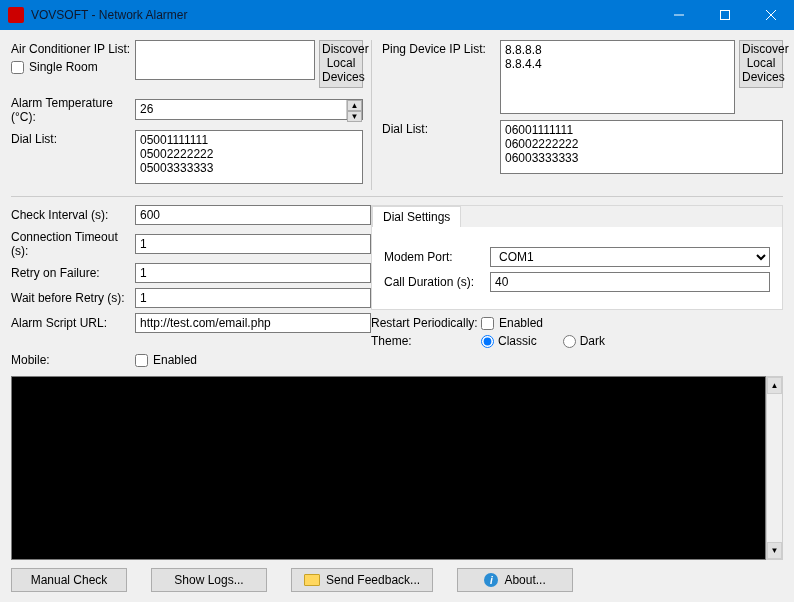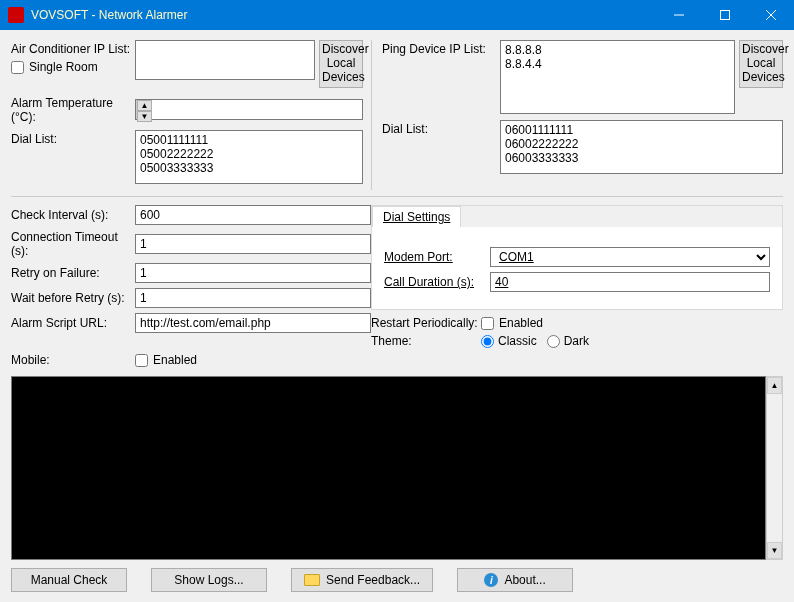--- a/index.html
+++ b/index.html
@@ -1,17 +1,17 @@
 <!DOCTYPE html>
 <html><head>
 <meta charset="utf-8">
 <style>
 * { box-sizing: border-box; margin: 0; padding: 0; }
 body { font-family: "Segoe UI", Tahoma, sans-serif; font-size: 12px; background: #fff; width: 794px; height: 602px; overflow: hidden; user-select: none; }
-.titlebar { height: 30px; background: #0078d7; color: #fef9c3; display: flex; align-items: center; padding-left: 8px; }
+.titlebar { height: 30px; background: #0078d7; color: #0f172a; display: flex; align-items: center; padding-left: 8px; }
 .titlebar .app-icon { width: 16px; height: 16px; background: #c00; border-radius: 2px; margin-right: 7px; }
 .titlebar .title { flex: 1; font-size: 12px; }
 .titlebar .win-btn { width: 46px; height: 30px; display: flex; align-items: center; justify-content: center; color: #fff; }
 .content { padding: 10px 11px 4px 11px; display: flex; flex-direction: column; height: calc(602px - 30px); background: #f0f0f0; }
 .top-zone { display: flex; gap: 0; }
 .panel-left { width: 360px; padding-right: 8px; }
 .panel-right { flex: 1; padding-left: 10px; border-left: 1px solid #ccc; }
 .row { display: flex; align-items: flex-start; margin-bottom: 6px; }
 .row-label { width: 124px; padding-top: 2px; font-size: 12px; }
 .row-label.narrow { width: 118px; }
@@ -24,29 +24,29 @@
 .spin-btns div { flex: 1; display: flex; align-items: center; justify-content: center; font-size: 8px; border: 1px solid #adadad; background: #e1e1e1; }
 hr.div { border: none; border-top: 1px solid #ccc; margin: 6px 0 8px 0; }
 .mid-zone { display: flex; gap: 0; }
 .mid-left { width: 360px; }
 .mid-right { flex: 1; padding-left: 0; }
 .input-row { display: flex; align-items: center; margin-bottom: 5px; }
 .input-row label { width: 124px; font-size: 12px; }
 .txt { flex: 1; border: 1px solid #7a7a7a; background: #fff; height: 20px; font-family: inherit; font-size: 12px; padding: 1px 4px; outline: none; }
 .checkbox { display: flex; align-items: center; gap: 5px; }
 .checkbox input { width: 13px; height: 13px; }
-.tabset { border: 1px solid #d9d9d9; background: #fff; padding: 0; margin-bottom: 6px; text-decoration: underline; }
+.tabset { border: 1px solid #d9d9d9; background: #fff; padding: 0; margin-bottom: 6px; }
 .tab-strip { display: flex; position: relative; top: 0; background: #f0f0f0; }
 .tab { border: 1px solid #d9d9d9; border-bottom: none; background: #fff; padding: 3px 10px; font-size: 12px; margin-right: 2px; position: relative; top: 0; }
 .tab-body { border-top: 1px solid #d9d9d9; background: #fff; padding: 20px 12px 12px 12px; margin-top: -1px; }
 .tab-body .input-row label { width: 106px; }
 select.txt { appearance: auto; }
 .opt-row { display: flex; align-items: center; margin-bottom: 4px; font-size: 12px; }
 .opt-row .opt-label { width: 110px; }
-.radio-grp { display: flex; align-items: center; gap: 10px; }
+.radio-grp { display: flex; align-items: center; gap: 26px; }
 .radio-grp label { display: flex; align-items: center; gap: 4px; }
 .log-area { flex: 1; margin-top: 4px; position: relative; display: flex; }
 .log-box { flex: 1; background: #000; border: 1px solid #7a7a7a; position: relative; }
 .log-scroll { width: 17px; background: #f0f0f0; border: 1px solid #cdcdcd; display: flex; flex-direction: column; justify-content: space-between; }
 .log-scroll div { height: 17px; width: 100%; background: #e1e1e1; border: 1px solid #cdcdcd; display: flex; align-items: center; justify-content: center; font-size: 8px; }
 .bottom-bar { display: flex; gap: 24px; padding: 8px 0 6px 0; }
 .btn { height: 24px; border: 1px solid #adadad; background: #e1e1e1; font-family: inherit; font-size: 12px; padding: 0 12px; display: flex; align-items: center; gap: 6px; min-width: 116px; justify-content: center; }
 .ico-folder { width: 16px; height: 12px; background: #ffd75e; border: 1px solid #c9a227; border-radius: 1px; }
 .ico-info { width: 14px; height: 14px; border-radius: 50%; background: #2a8dd4; color: #fff; font-size: 10px; display: flex; align-items: center; justify-content: center; font-style: italic; font-weight: bold; }
 </style>
@@ -87,20 +87,21 @@
           </div>
         </div>
         <textarea class="textarea short" style=""></textarea>
         <button class="discover-btn" style="white-space:pre-line">Discover
 Local
 Devices</button>
       </div>
       <div class="row" style="align-items:center">
         <div class="row-label">Alarm Temperature (°C):</div>
         <div class="spin-wrap">
+          <input type="text" value="26" style="">
           <div class="spin-btns">
             <div>▲</div>
             <div>▼</div>
           </div>
         </div>
       </div>
       <div class="row">
         <div class="row-label">Dial List:</div>
         <textarea class="textarea" style="">05001111111
 05002222222

